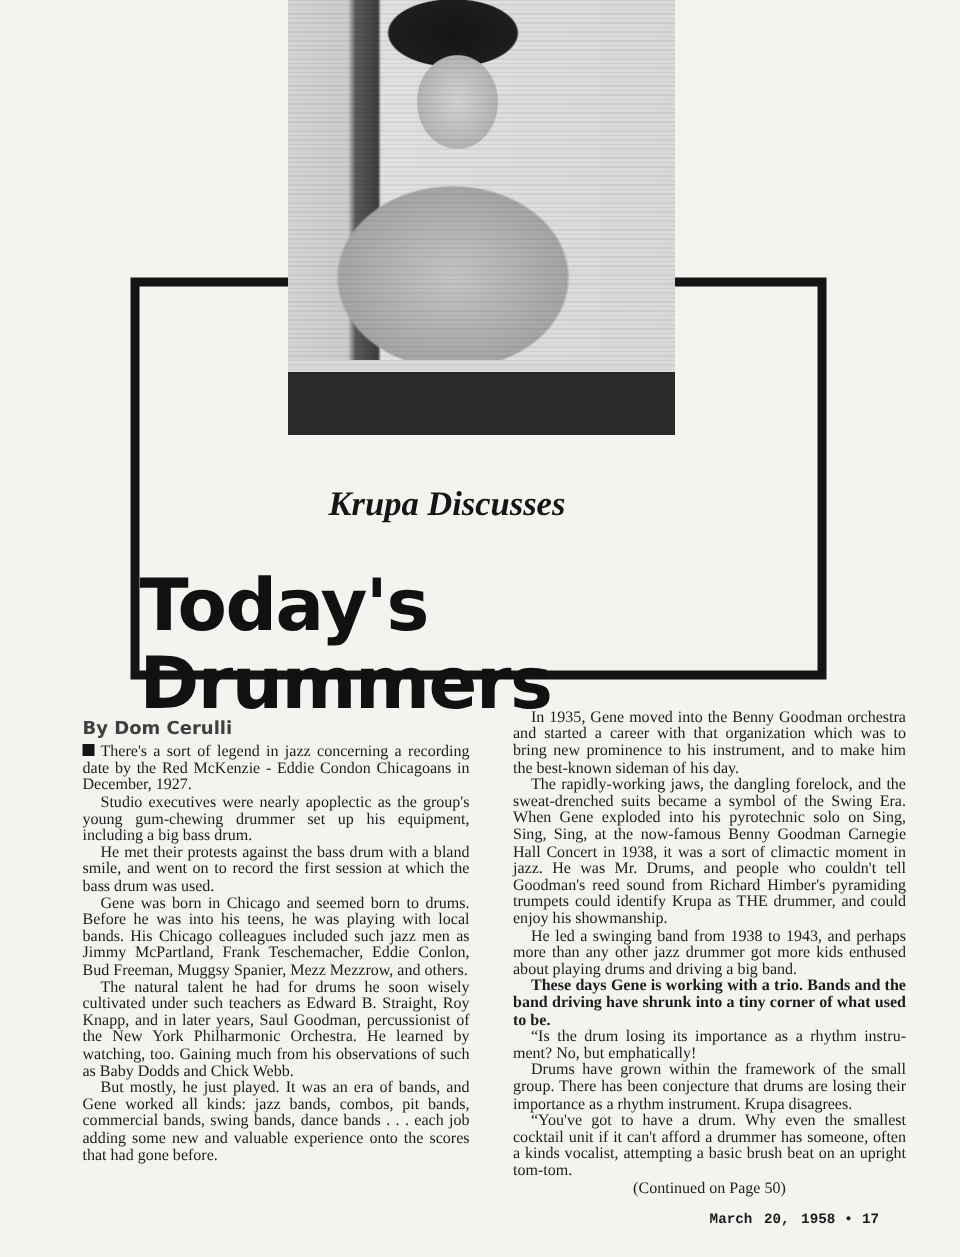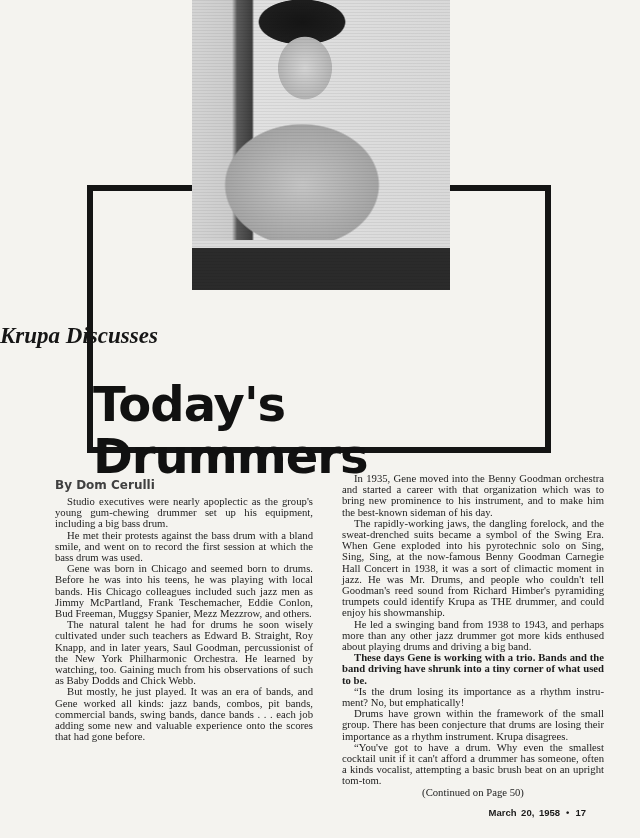--- a/index.html
+++ b/index.html
@@ -34,20 +34,21 @@
     position: absolute; inset: 0;
     background: repeating-linear-gradient(180deg, rgba(0,0,0,0.06) 0 1px, transparent 1px 3px);
   }
   .photo-table {
     position: absolute; left: 0; bottom: 0; width: 258px; height: 50px;
     background: linear-gradient(180deg, #dedbd4 0 8px, #2b2b2b 8px 100%);
   }
   .kicker {
     position: absolute;
     left: 0; width: 596px; top: 323px;
+    text-align: center;
     font-style: italic; font-weight: bold;
     font-size: 23px;
     color: #161616;
   }
   .headline {
     position: absolute;
     left: 93px; width: 456px; top: 378px;
     text-align: left;
     font-family: "DejaVu Sans", "Liberation Sans", sans-serif;
     font-weight: bold;
@@ -76,41 +77,42 @@
   .bullet {
     display: inline-block; width: 8px; height: 8px;
     background: #151515; margin-right: 4px; vertical-align: -0px;
   }
   .continued {
     text-align: center; margin-top: 4px; text-indent: 0 !important;
   }
   .bold { font-weight: bold; }
   .folio {
     position: absolute; right: 54px; top: 807px;
-    font-family: Liberation Sans, sans-serif;
+    font-family: Liberation Mono, monospace;
     font-weight: bold; font-size: 9.5px; color: #1a1a1a;
     word-spacing: 2px;
   }
   .folio .dot { margin: 0 6px; }
 </style>
 </head>
 <body>
 
 <div class="frame"></div>
 
 <div class="photo">
   <div class="photo-table"></div>
 </div>
 
 <div class="kicker">Krupa Discusses</div>
 <div class="headline">Today's Drummers</div>
 
 <div class="byline">By Dom Cerulli</div>
 
 <div class="col col-left">
+  <p class="first"><span class="bullet"></span><span>There's a sort of legend in jazz concerning a recording date by the Red McKenzie - Eddie Condon Chicagoans in December, 1927.</span></p>
   <p>Studio executives were nearly apoplectic as the group's young gum-chewing drummer set up his equipment, including a big bass drum.</p>
   <p>He met their protests against the bass drum with a bland smile, and went on to record the first session at which the bass drum was used.</p>
   <p>Gene was born in Chicago and seemed born to drums. Before he was into his teens, he was playing with local bands. His Chicago colleagues included such jazz men as Jimmy McPartland, Frank Teschemacher, Eddie Con­lon, Bud Freeman, Muggsy Spanier, Mezz Mezzrow, and others.</p>
   <p>The natural talent he had for drums he soon wisely cultivated under such teachers as Edward B. Straight, Roy Knapp, and in later years, Saul Goodman, percus­sionist of the New York Philharmonic Orchestra. He learned by watching, too. Gaining much from his obser­vations of such as Baby Dodds and Chick Webb.</p>
   <p>But mostly, he just played. It was an era of bands, and Gene worked all kinds: jazz bands, combos, pit bands, commercial bands, swing bands, dance bands . . . each job adding some new and valuable experience onto the scores that had gone before.</p>
 </div>
 
 <div class="col col-right">
   <p>In 1935, Gene moved into the Benny Goodman orches­tra and started a career with that organization which was to bring new prominence to his instrument, and to make him the best-known sideman of his day.</p>
   <p>The rapidly-working jaws, the dangling forelock, and the sweat-drenched suits became a symbol of the Swing Era. When Gene exploded into his pyrotechnic solo on Sing, Sing, Sing, at the now-famous Benny Goodman Carnegie Hall Concert in 1938, it was a sort of climactic moment in jazz. He was Mr. Drums, and people who couldn't tell Goodman's reed sound from Richard Him­ber's pyramiding trumpets could identify Krupa as THE drummer, and could enjoy his showmanship.</p>

